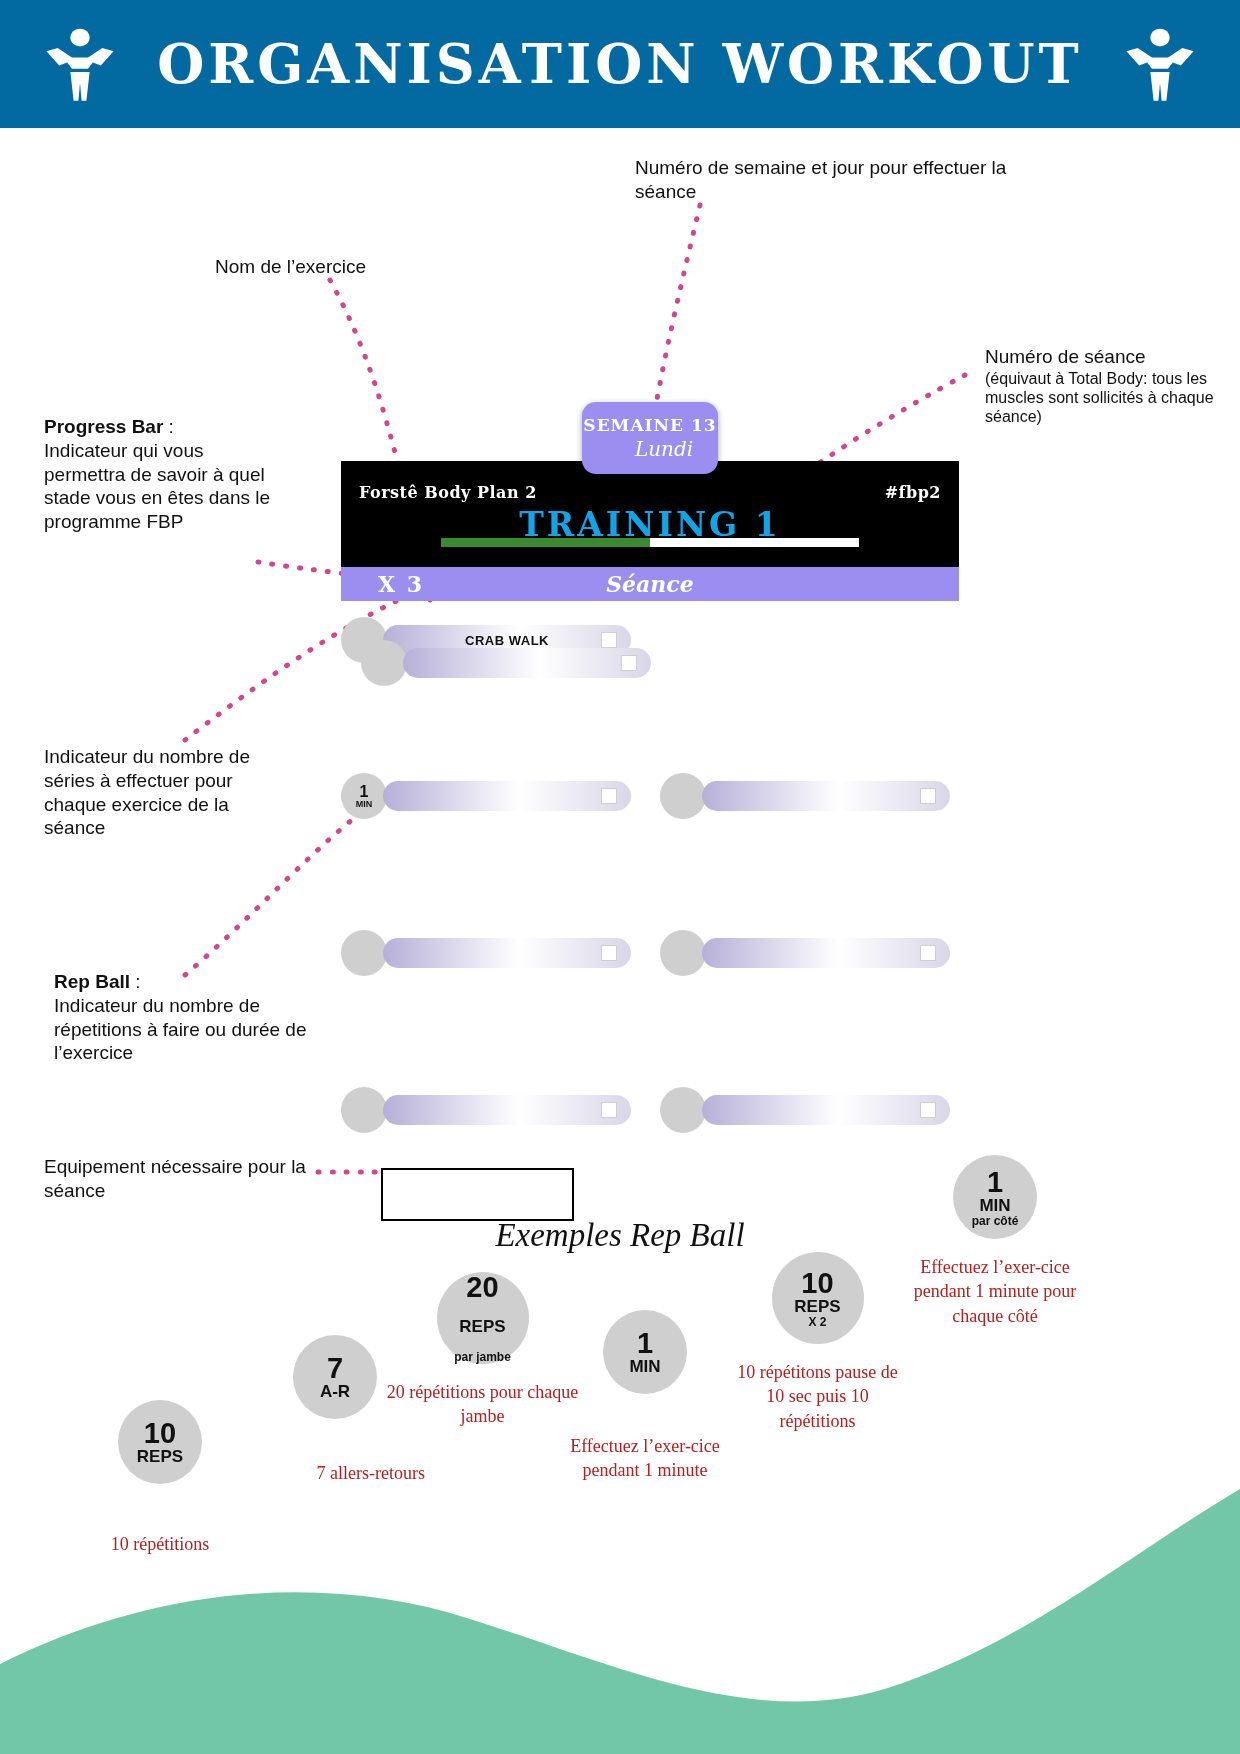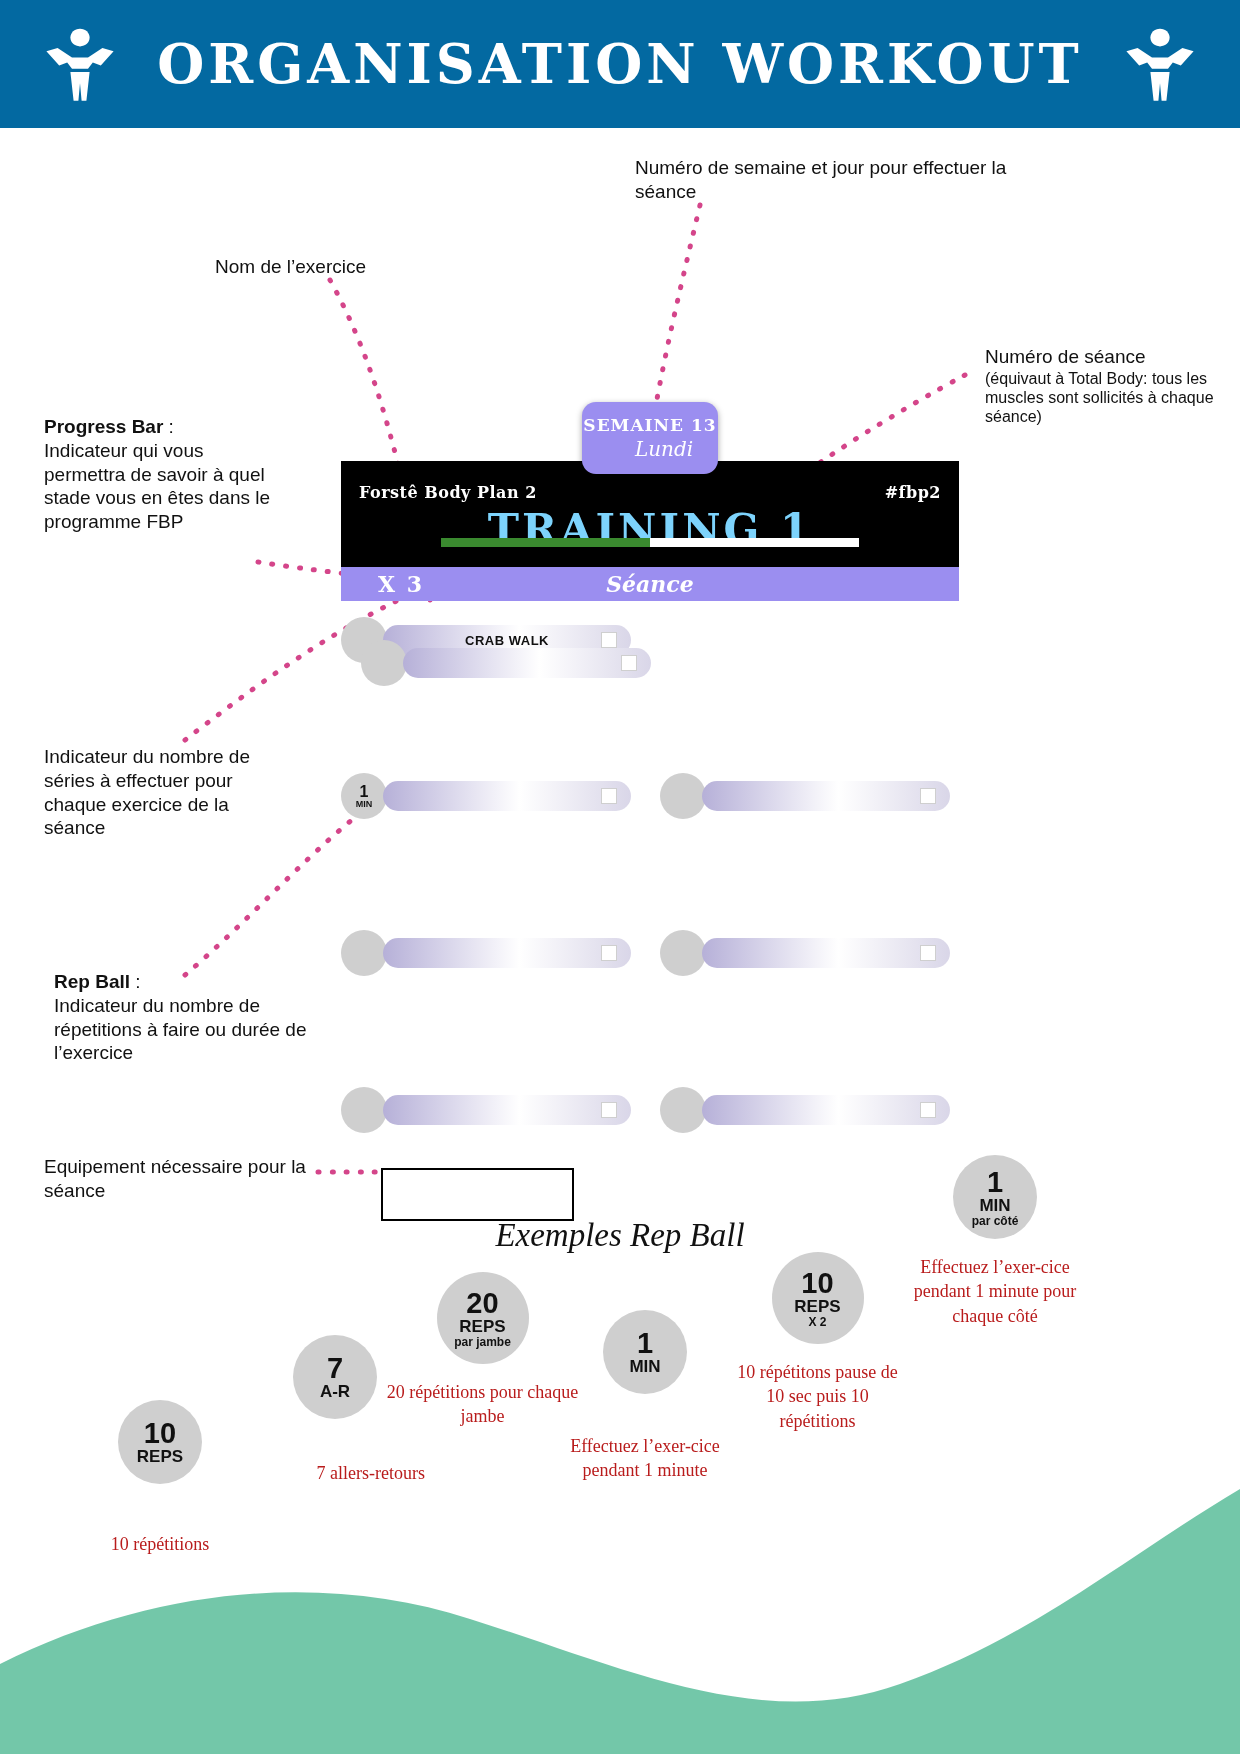--- a/index.html
+++ b/index.html
@@ -44,22 +44,22 @@
   }
   .plan-name{
     position:absolute;left:18px;top:22px;color:#fff;font-size:16px;
     font-family:"DejaVu Serif", serif;font-weight:bold;letter-spacing:.5px;
   }
   .hashtag{
     position:absolute;right:18px;top:22px;color:#fff;font-size:16px;
     font-family:"DejaVu Serif", serif;font-weight:bold;letter-spacing:.5px;
   }
   .training-title{
-    position:absolute;left:0;right:0;top:44px;text-align:center;color:#7dd3fc;
-    font-family:"DejaVu Serif", serif;font-weight:bold;font-size:42px;
+    position:absolute;left:0;right:0;top:44px;text-align:center;color:#0ea5e9;
+    font-family:"DejaVu Serif", serif;font-weight:bold;font-size:33px;
     letter-spacing:3px;text-transform:uppercase;
   }
   .week-badge{
     position:absolute;left:50%;transform:translateX(-50%);top:-59px;
     width:136px;height:72px;border-radius:14px;background:#9b8ef0;
     box-shadow:0 2px 6px rgba(0,0,0,.35);
     display:flex;flex-direction:column;align-items:center;justify-content:center;
     color:#fff;
   }
   .week-badge .wk{
@@ -325,21 +325,21 @@
 <div class="ex-item" style="left:245px;top:1335px;width:180px;">
   <div class="ex-ball" style="width:84px;height:84px;">
     <span class="l1">7</span>
     <span class="l2">A-R</span>
     <span class="l3"></span>
   </div>
   <div class="ex-caption" style="margin-top:42px;text-align:right;">7 allers-retours</div>
 </div>
 
 <div class="ex-item" style="left:385px;top:1272px;width:195px;">
-  <div class="ex-ball" style="width:92px;height:92px;">
+  <div class="ex-ball" style="width:92px;height:92px;justify-content:space-between;">
     <span class="l1">20</span>
     <span class="l2">REPS</span>
     <span class="l3">par jambe</span>
   </div>
   <div class="ex-caption">20 répétitions pour chaque jambe</div>
 </div>
 
 <div class="ex-item" style="left:565px;top:1310px;width:160px;">
   <div class="ex-ball" style="width:84px;height:84px;">
     <span class="l1">1</span>

